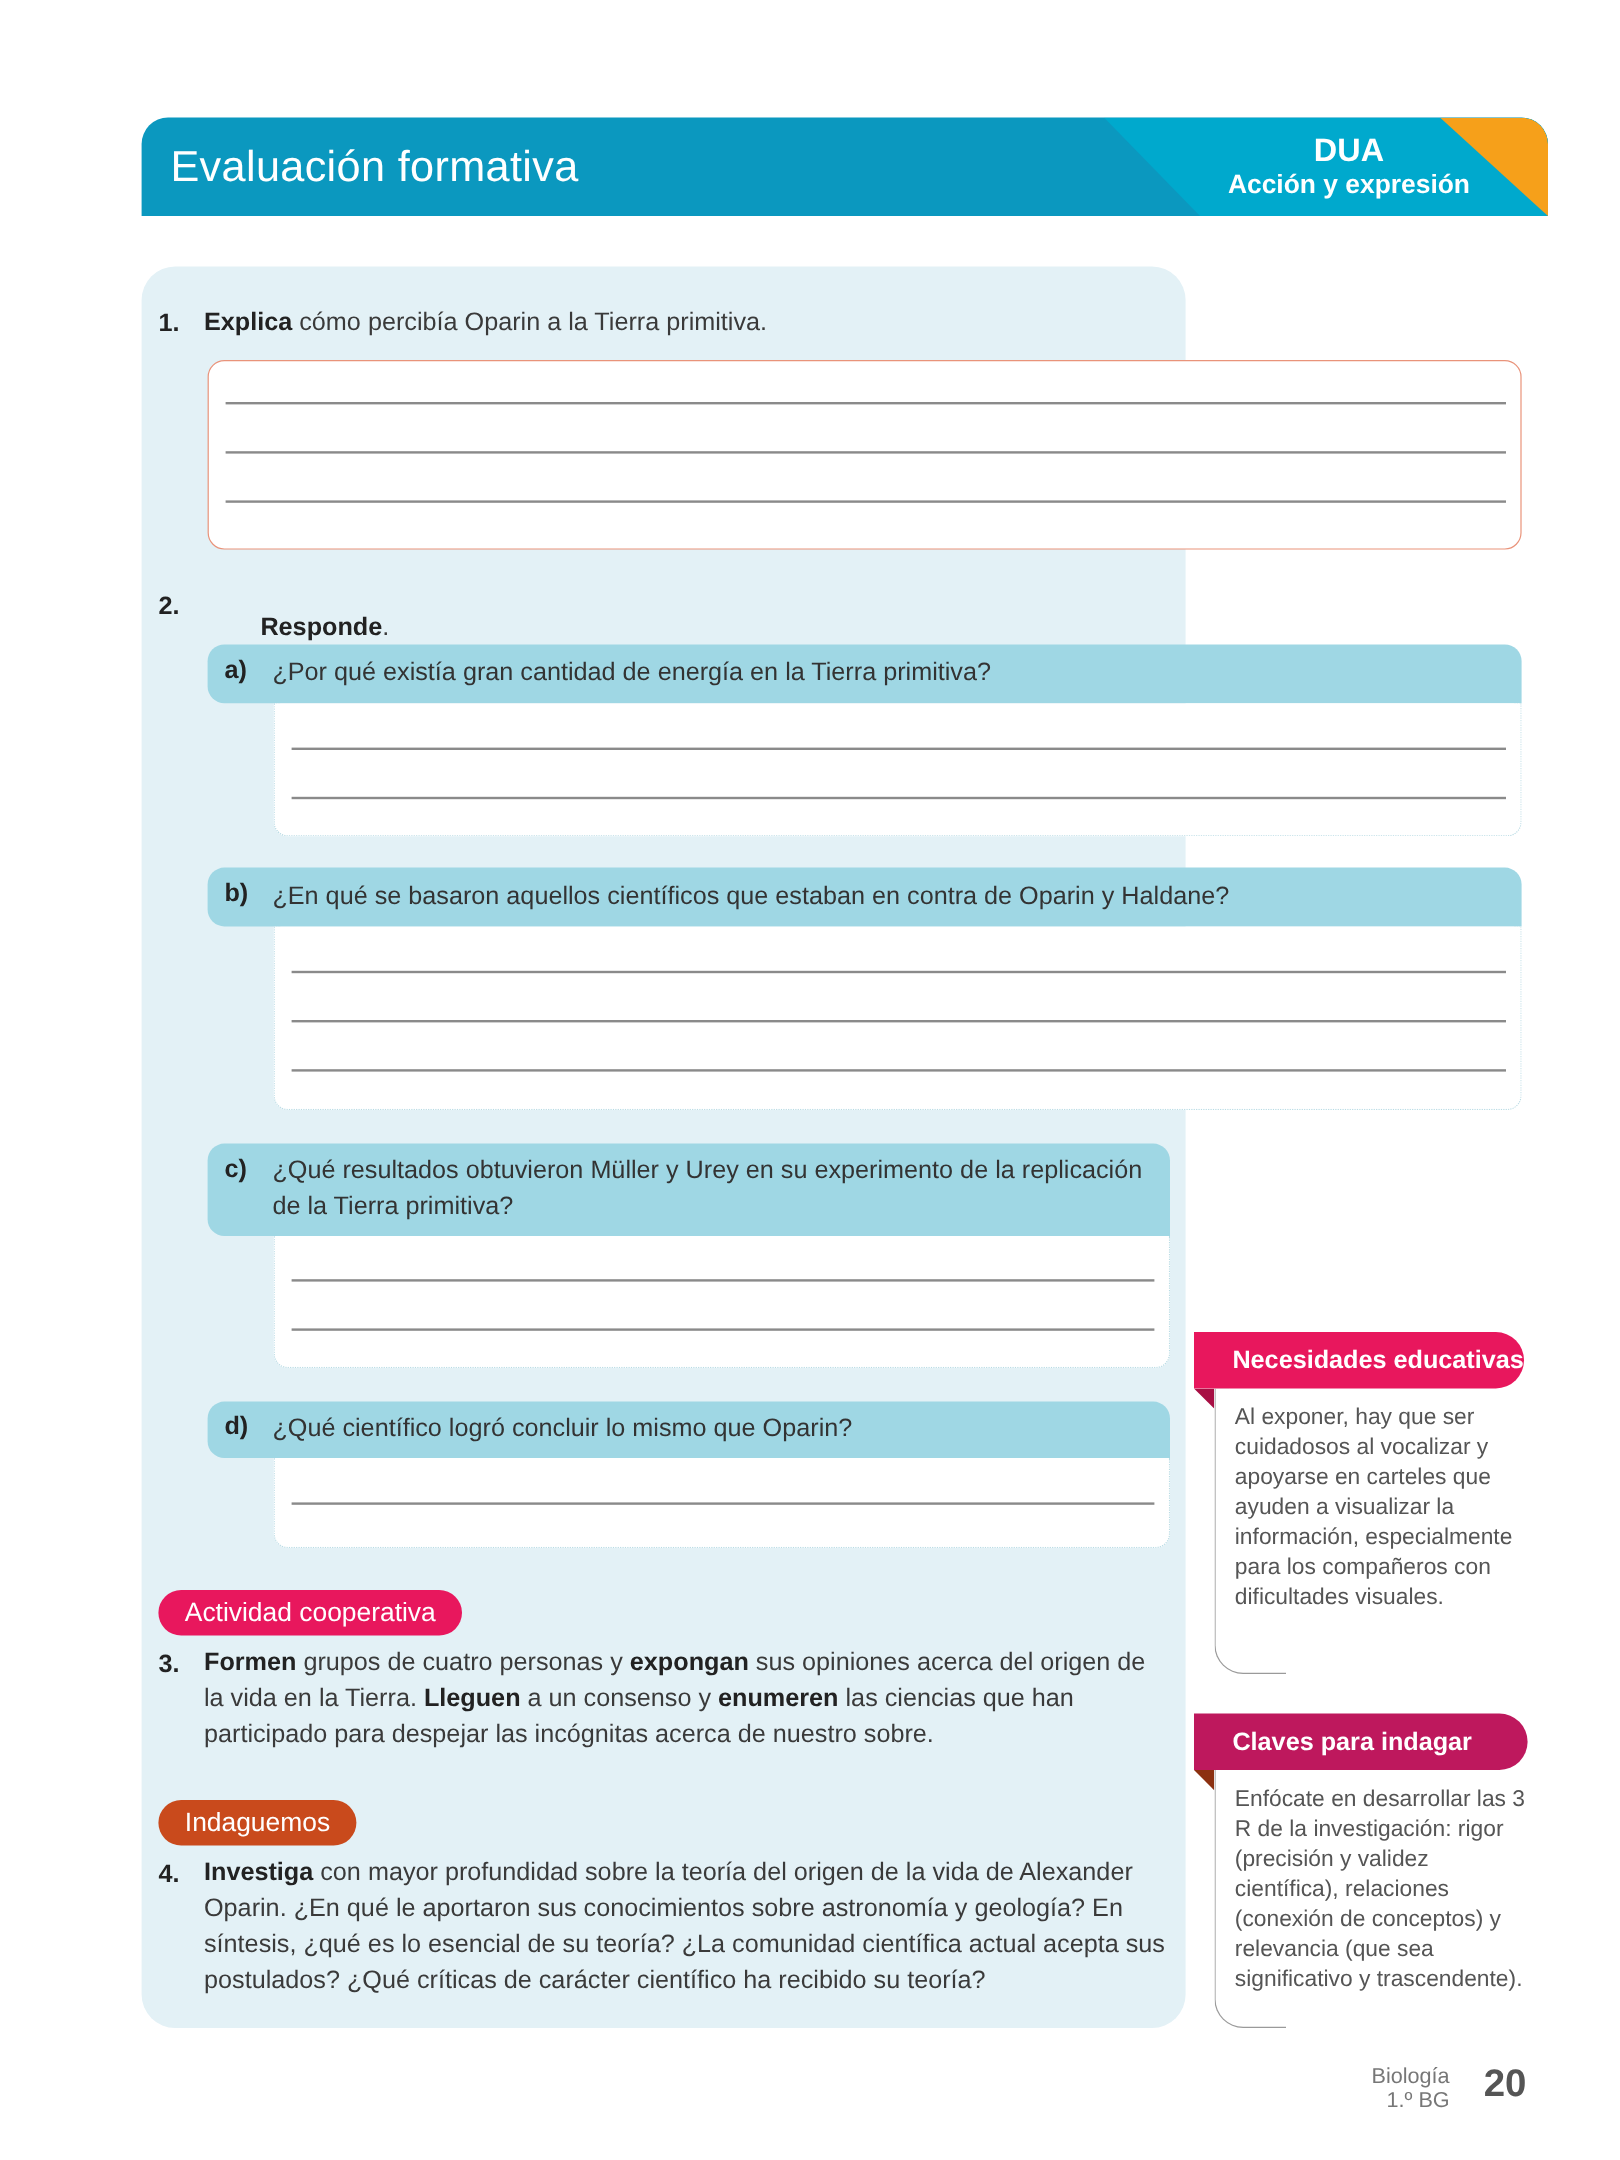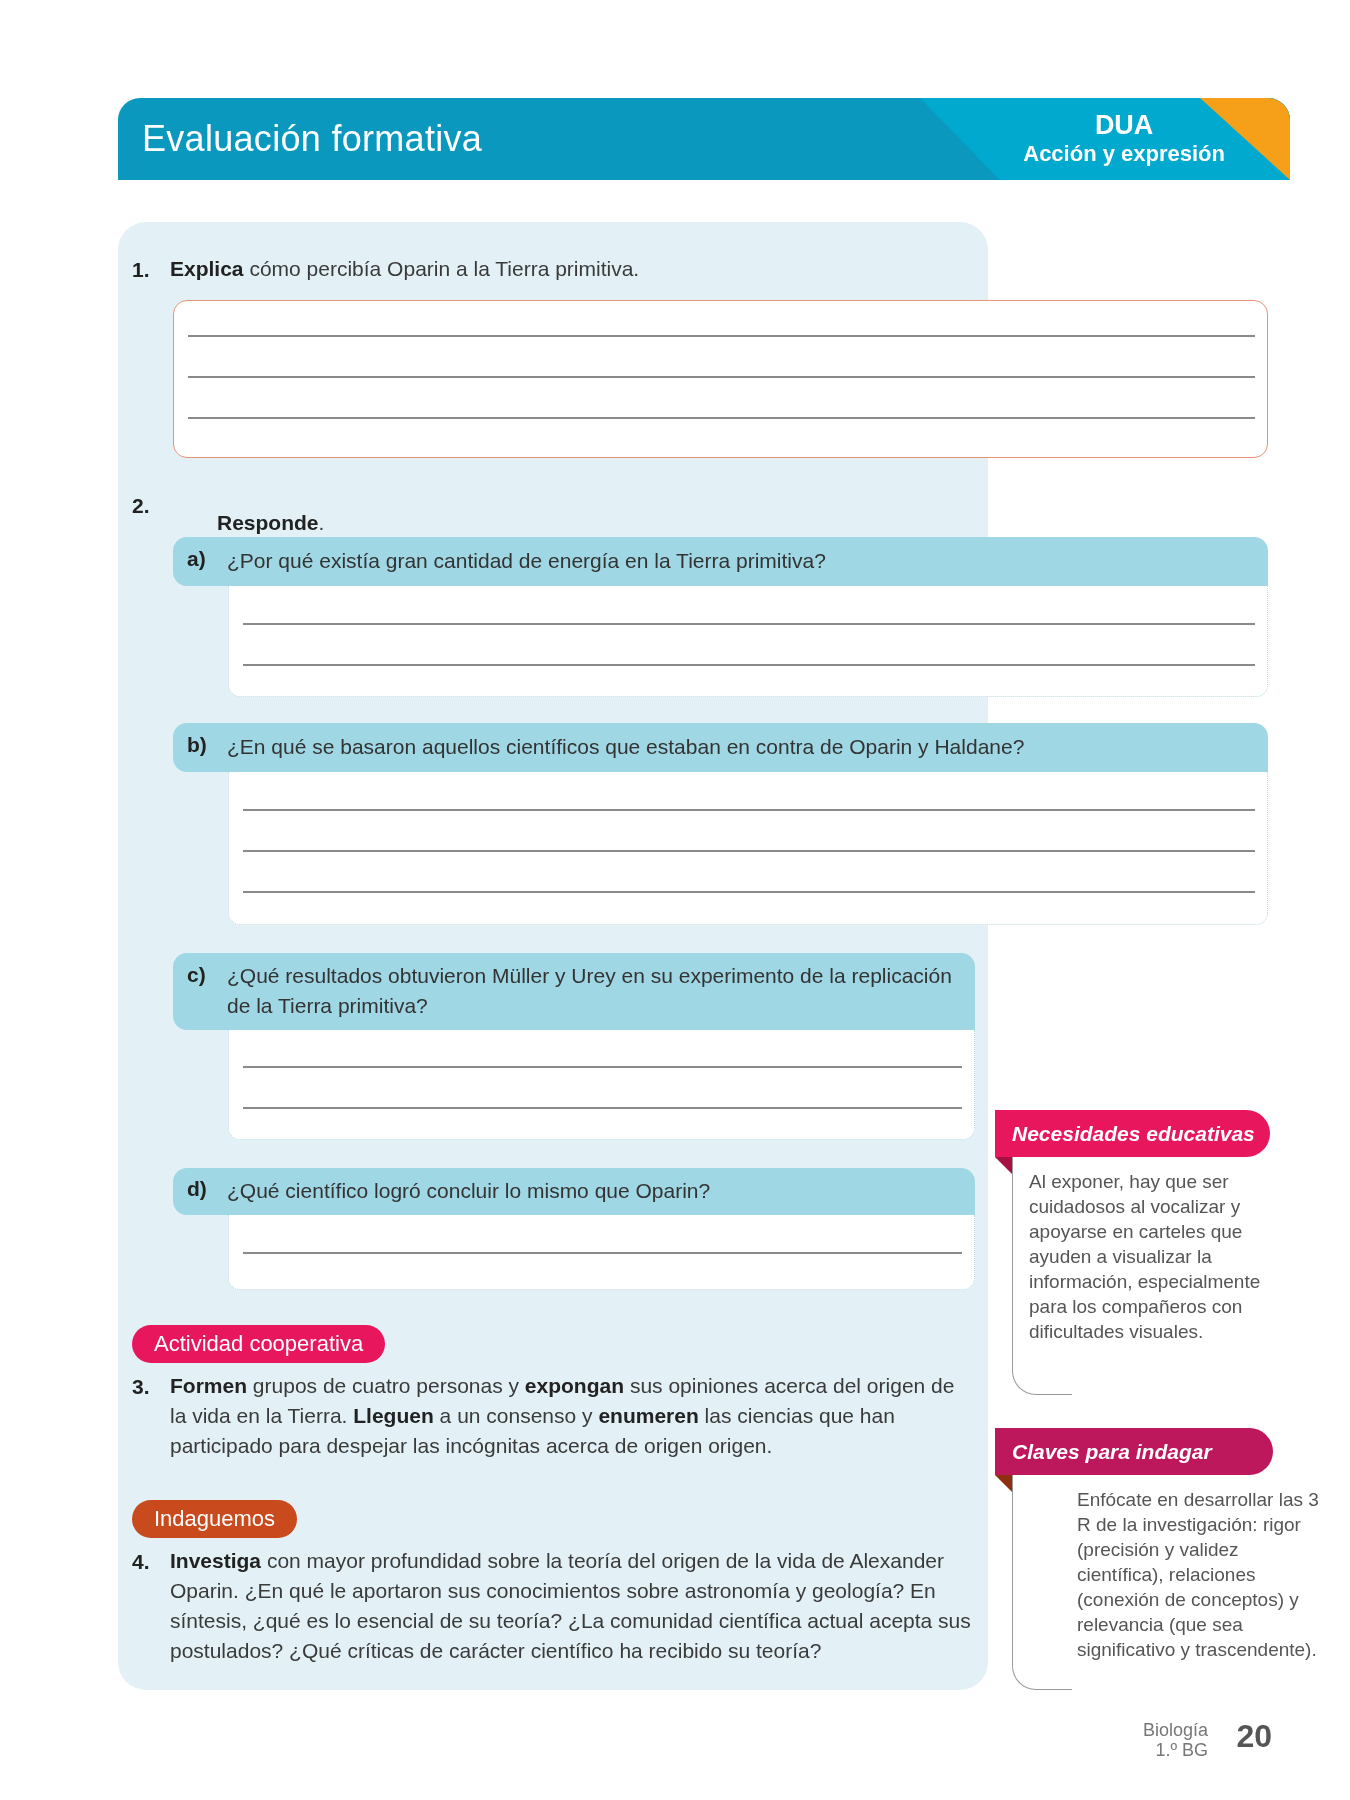--- a/index.html
+++ b/index.html
@@ -29,21 +29,21 @@
 
   .subbar { position: absolute; background: #9fd7e4; border-radius: 14px 14px 0 14px; }
   .subbar .letter { position: absolute; left: 14px; font-size: 21px; font-weight: bold; color: #222; }
   .subbar .txt { position: absolute; left: 54px; right: 10px; font-size: 21px; color: #333; line-height: 30px; }
   .subbox { position: absolute; background: #fff; border: 1.5px dotted #b8dbe4; border-top: none; border-radius: 0 0 12px 12px; }
 
   .pill { position: absolute; height: 38px; border-radius: 19px; color: #fff; font-weight: normal; font-size: 22px;
     line-height: 38px; padding: 0 22px; }
 
   .side-head { position: absolute; left: 995px; height: 47px; border-radius: 0 24px 24px 0; color: #fff;
-    font-weight: bold; font-size: 21px; line-height: 47px; padding-left: 17px; font-style: italic; }
+    font-weight: bold; font-size: 21px; line-height: 47px; padding-left: 32px; }
   .side-body { position: absolute; left: 1012px; border-left: 1.5px solid #9a9a9a; border-bottom: 1.5px solid #9a9a9a;
     border-bottom-left-radius: 24px; }
   .side-text { font-size: 19px; color: #555; line-height: 25px; padding: 12px 0 0 17px; }
   .fold { position: absolute; left: 995px; width: 17px; height: 17px; clip-path: polygon(0 0, 100% 0, 100% 100%); }
 
   .footer-subject { position: absolute; right: 142px; top: 1720px; text-align: right; font-size: 18px; color: #777; line-height: 20px; }
   .footer-page { position: absolute; right: 78px; top: 1718px; font-size: 32px; font-weight: bold; color: #555; }
 </style>
 </head>
 <body>
@@ -102,33 +102,33 @@
 <div class="subbar" style="left:173px; top:1168px; width:802px; height:47px;">
   <span class="letter" style="top:9px;">d)</span>
   <span class="txt" style="top:8px;">¿Qué científico logró concluir lo mismo que Oparin?</span>
 </div>
 <div class="subbox" style="left:228px; top:1215px; width:747px; height:75px;">
   <div class="line" style="top:37px;"></div>
 </div>
 
 <div class="pill" style="left:132px; top:1325px; background:#e8175d;">Actividad cooperativa</div>
 <div class="qnum" style="left:132px; top:1375px;">3.</div>
-<div class="qtext" style="left:170px; top:1371px; width:805px;"><b>Formen</b><span> grupos de cuatro personas y </span><b>expongan</b><span> sus opiniones acerca del origen de la vida en la Tierra. </span><b>Lleguen</b><span> a un consenso y </span><b>enumeren</b><span> las ciencias que han participado para despejar las incógnitas acerca de origen origen.</span></div>
+<div class="qtext" style="left:170px; top:1371px; width:805px;"><b>Formen</b><span> grupos de cuatro personas y </span><b>expongan</b><span> sus opiniones acerca del origen de la vida en la Tierra. </span><b>Lleguen</b><span> a un consenso y </span><b>enumeren</b><span> las ciencias que han participado para despejar las incógnitas acerca de nuestro sobre.</span></div>
 
 <div class="pill" style="left:132px; top:1500px; background:#c94a1c;">Indaguemos</div>
 <div class="qnum" style="left:132px; top:1550px;">4.</div>
 <div class="qtext" style="left:170px; top:1546px; width:810px;"><b>Investiga</b><span> con mayor profundidad sobre la teoría del origen de la vida de Alexander Oparin. ¿En qué le aportaron sus conocimientos sobre astronomía y geología? En síntesis, ¿qué es lo esencial de su teoría? ¿La comunidad científica actual acepta sus postulados? ¿Qué críticas de carácter científico ha recibido su teoría?</span></div>
 
 <div class="side-head" style="top:1110px; width:275px; background:#e8175d;">Necesidades educativas</div>
 <div class="fold" style="top:1157px; background:#a80f44;"></div>
 <div class="side-body" style="top:1157px; width:60px; height:238px;"></div>
 <div class="side-text" style="position:absolute; left:1012px; top:1157px; width:265px;">Al exponer, hay que ser cuidadosos al vocalizar y apoyarse en carteles que ayuden a visualizar la información, especialmente para los compañeros con dificultades visuales.</div>
 
 <div class="side-head" style="top:1428px; width:278px; background:#be185d;">Claves para indagar</div>
 <div class="fold" style="top:1475px; background:#8c3010;"></div>
 <div class="side-body" style="top:1475px; width:60px; height:215px;"></div>
-<div class="side-text" style="position:absolute; left:1012px; top:1475px; width:270px;margin-left:48px;">Enfócate en desarrollar las 3 R de la investigación: rigor (precisión y validez científica), relaciones (conexión de conceptos) y relevancia (que sea significativo y trascendente).</div>
+<div class="side-text" style="position:absolute; left:1012px; top:1475px; width:270px;">Enfócate en desarrollar las 3 R de la investigación: rigor (precisión y validez científica), relaciones (conexión de conceptos) y relevancia (que sea significativo y trascendente).</div>
 
 <div class="footer-subject">
   <div>Biología</div>
   <div>1.º BG</div>
 </div>
 <div class="footer-page">20</div>
 
 </body></html>

